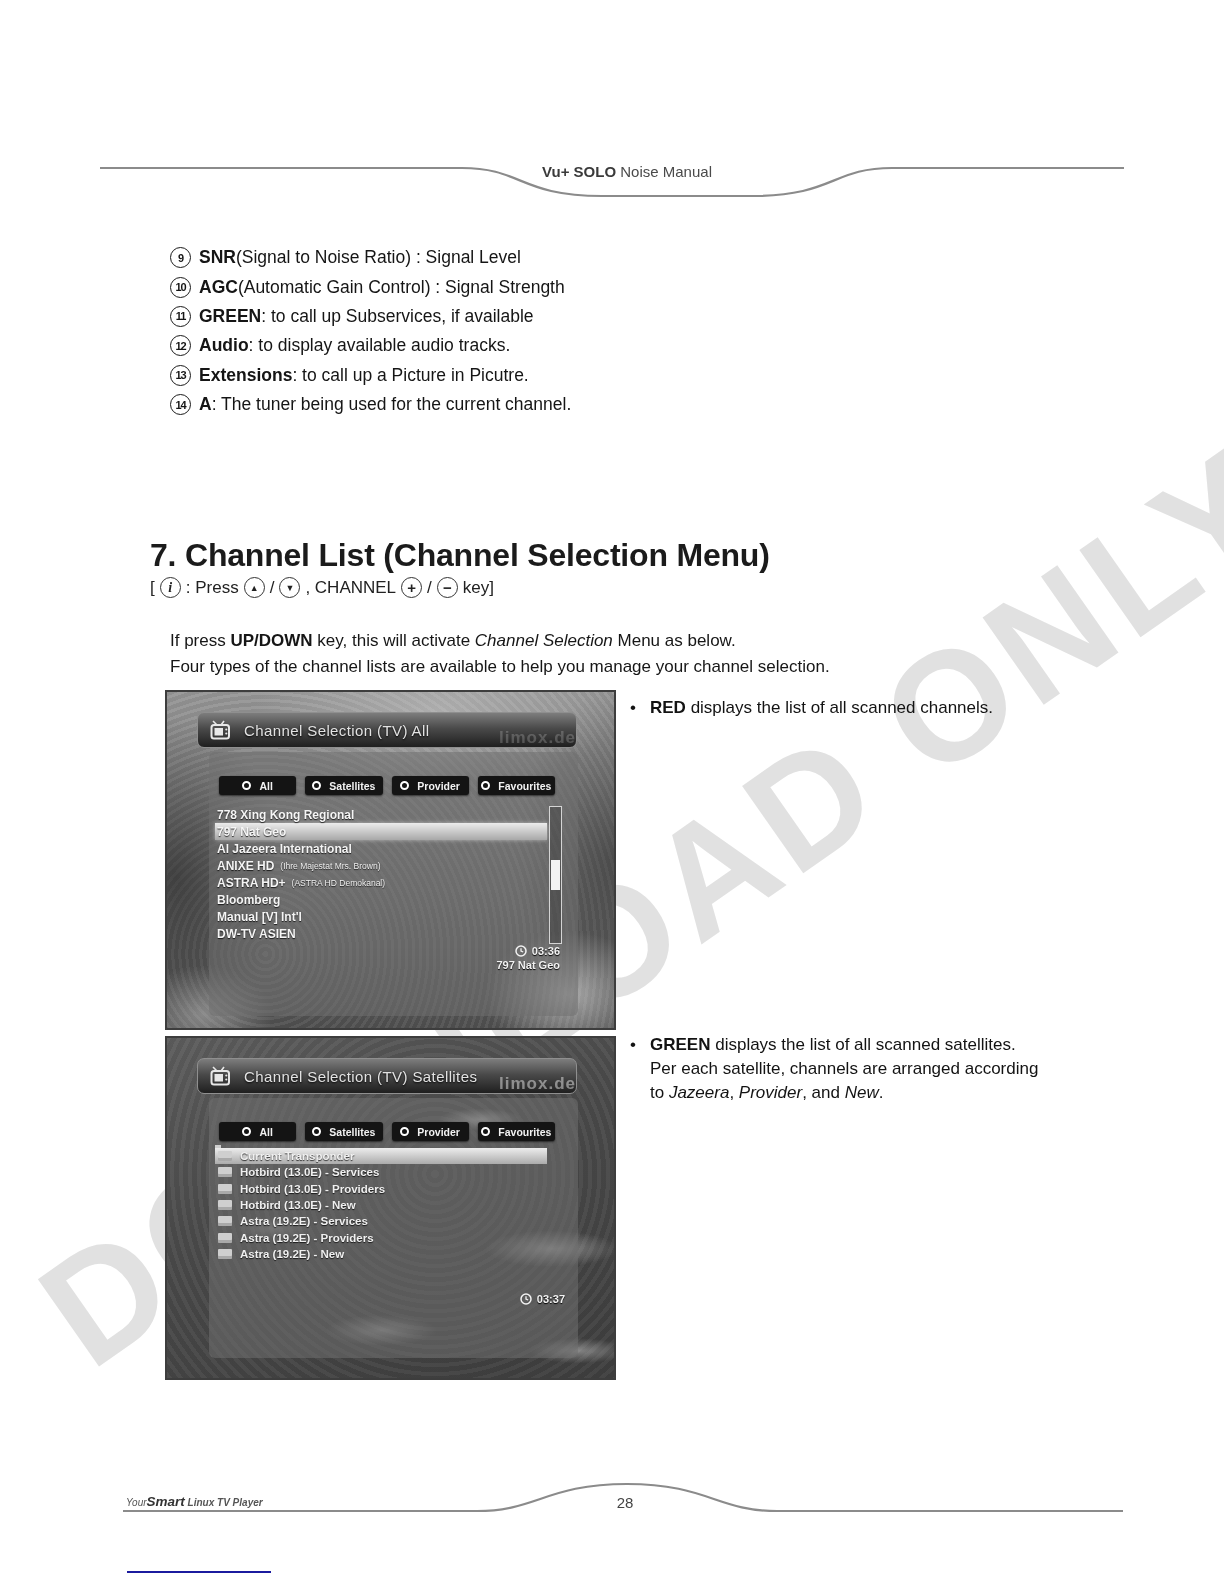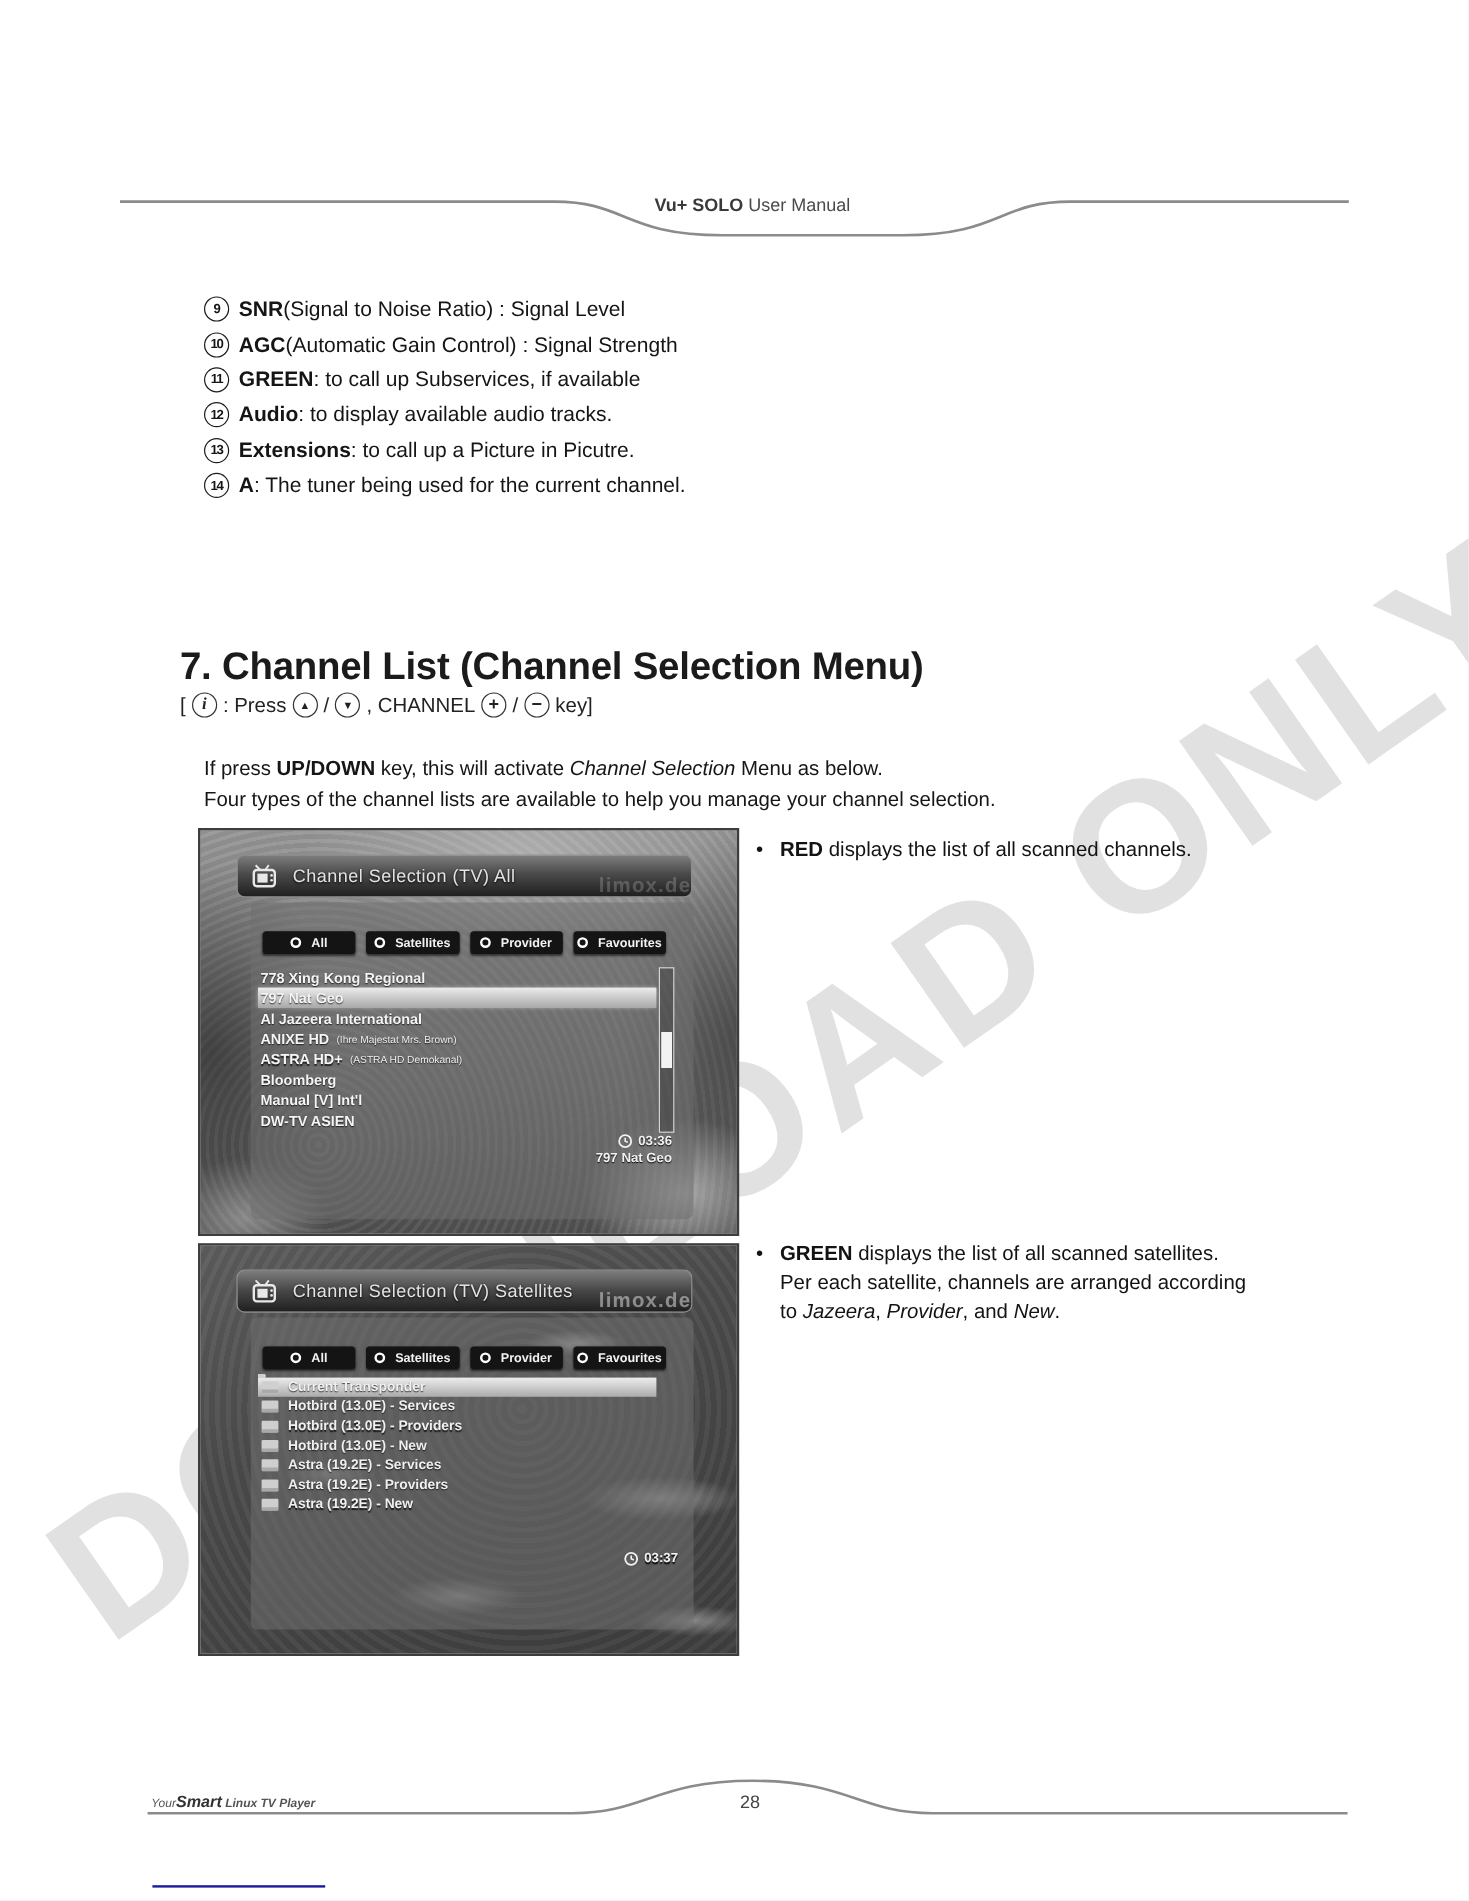--- a/index.html
+++ b/index.html
@@ -146,21 +146,21 @@
 </head>
 <body>
 
 <div class="page">
 
   <div class="wm">DOWNLOAD ONLY</div>
 
   <svg class="rule" style="top:140px" width="1224" height="70" viewBox="0 0 1224 70">
     <path d="M100 28 H462 C522 28 520 56 602 56 H752 C834 56 832 28 892 28 H1124" fill="none" stroke="#8b8b8b" stroke-width="2.2"></path>
   </svg>
-  <div class="hdr-title"><b>Vu+ SOLO</b><span> User Manual</span></div>
+  <div class="hdr-title"><b>Vu+ SOLO</b><span> Noise Manual</span></div>
 
   <div class="features">
 
       <div class="feat-row">
         <span class="circ-num">9</span>
         <span class="feat-key">SNR</span>
         <span> (Signal to Noise Ratio) : Signal Level</span>
       </div>
 
       <div class="feat-row">

